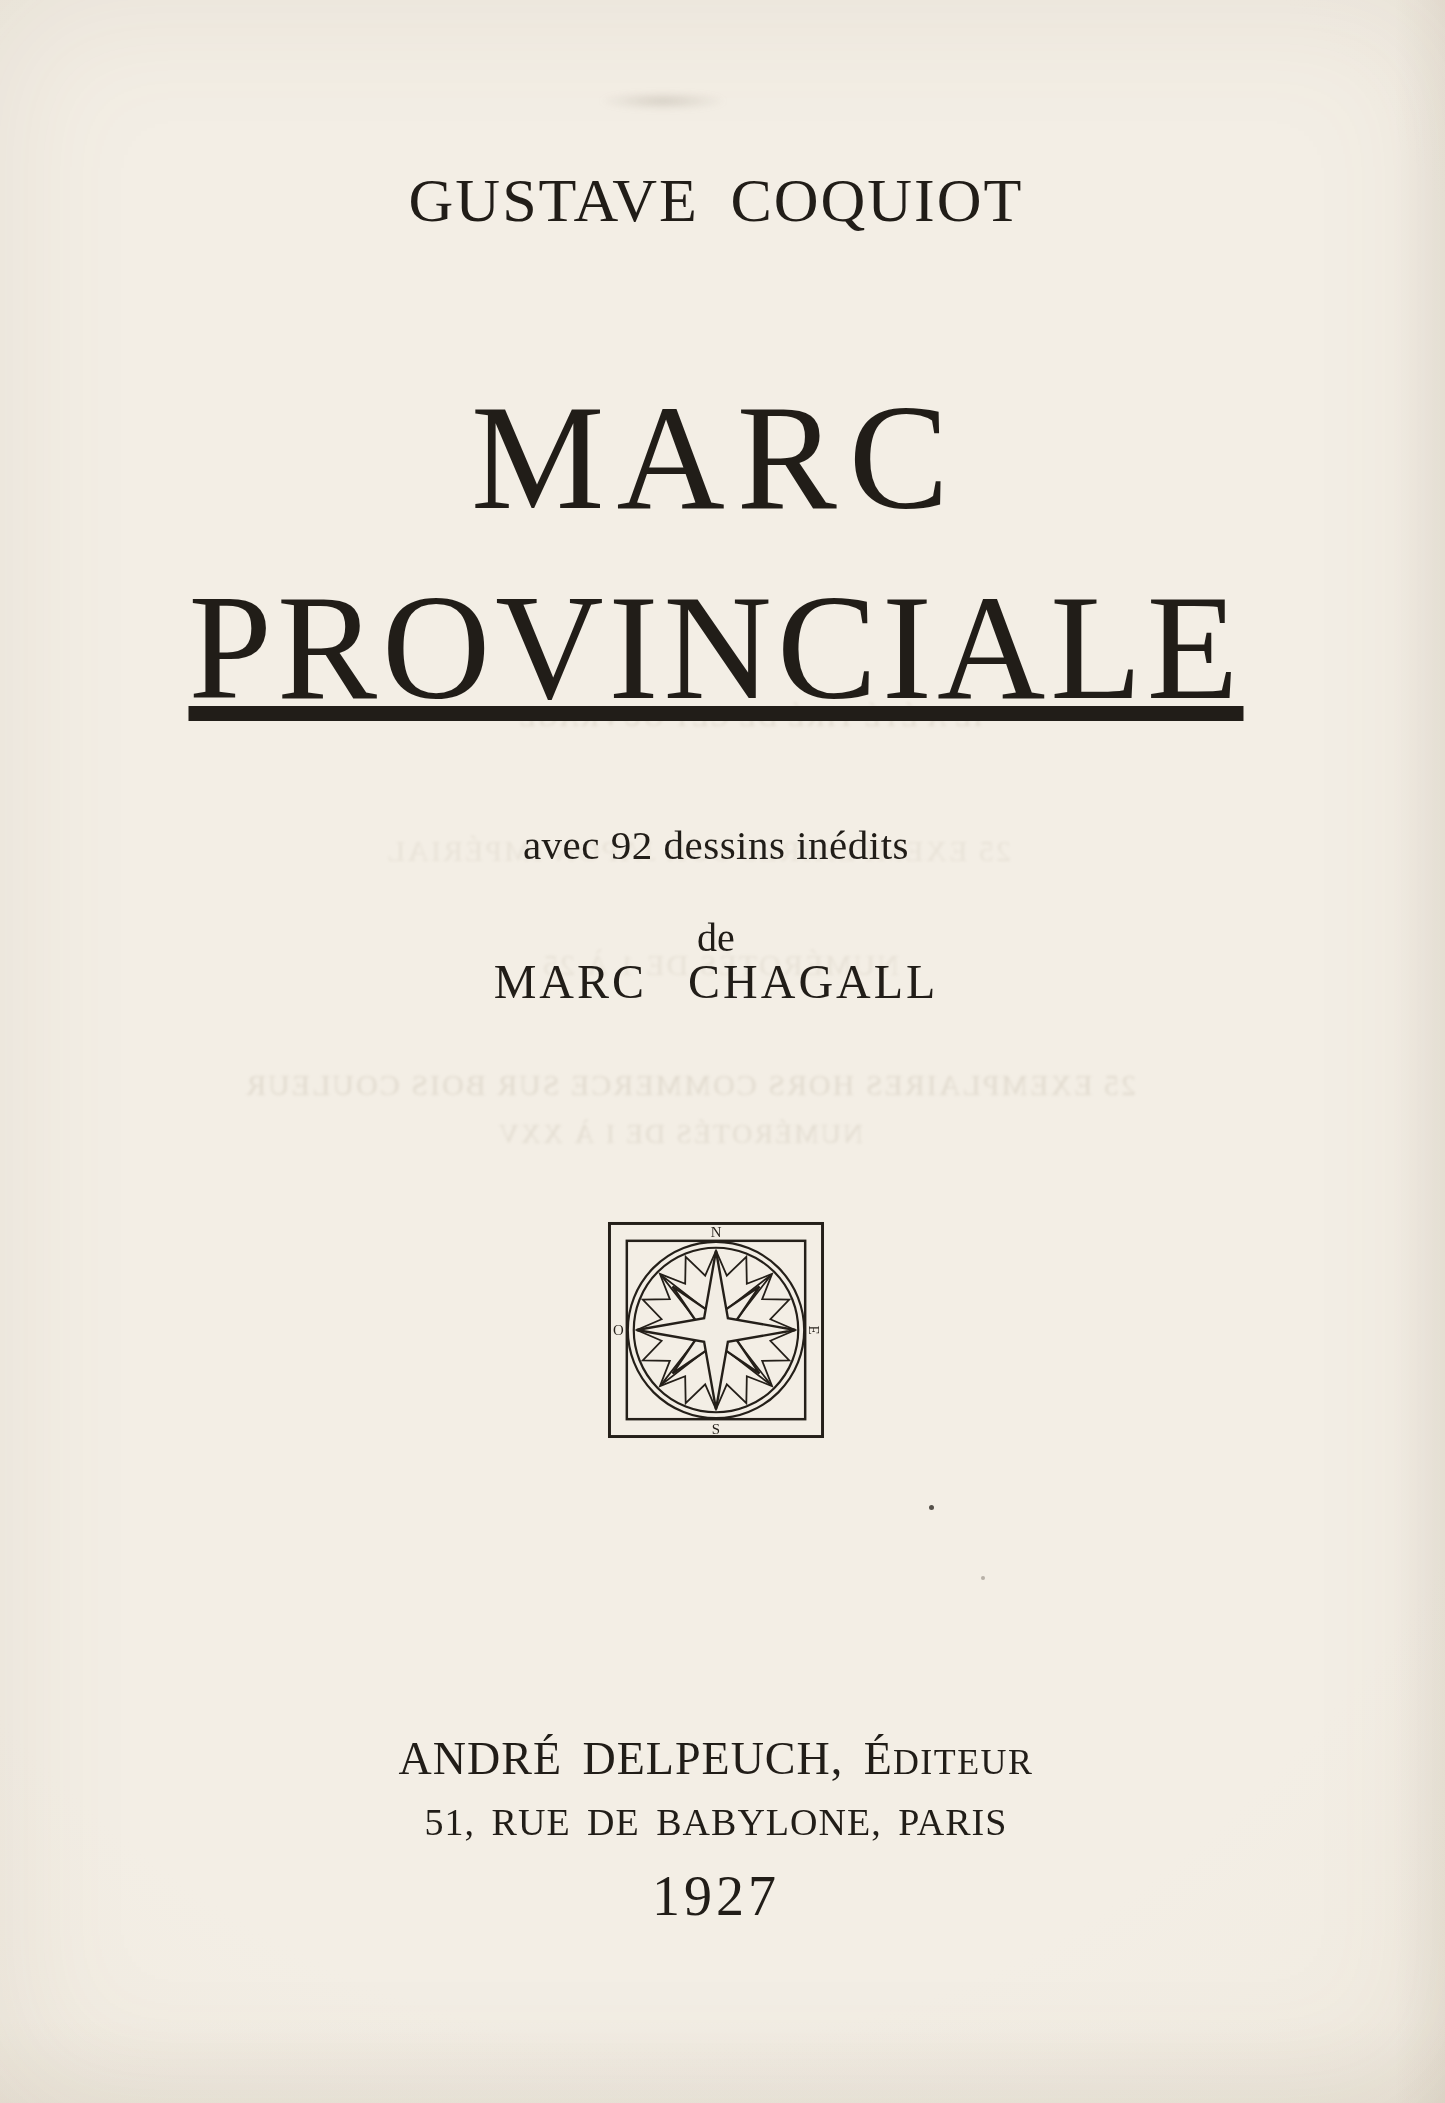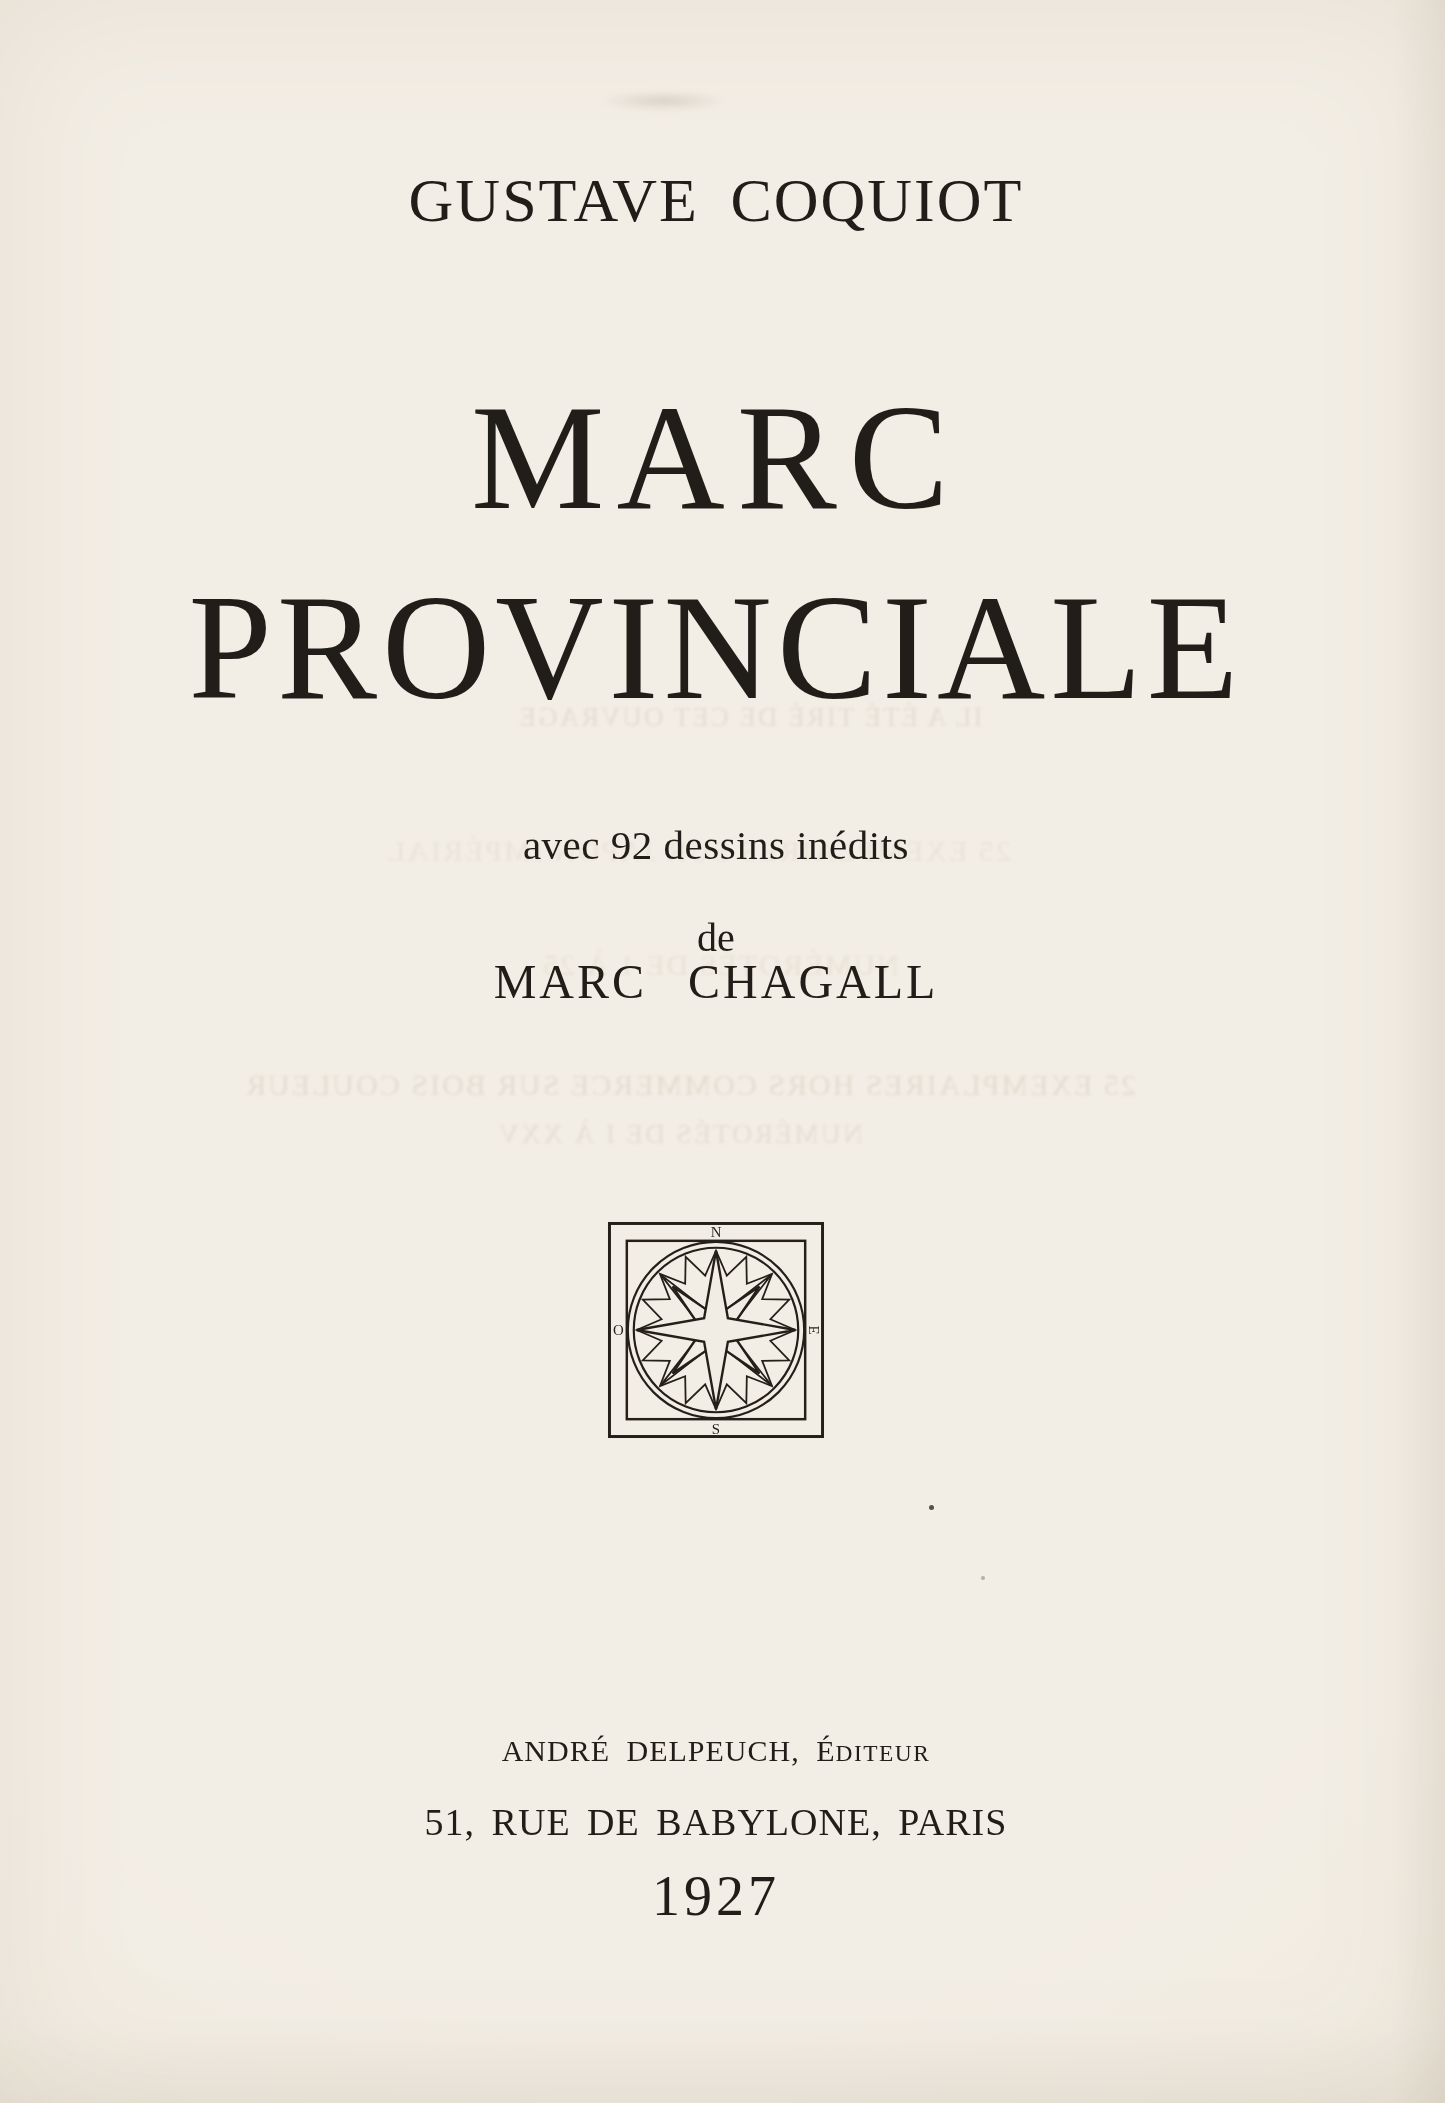--- a/index.html
+++ b/index.html
@@ -15,26 +15,26 @@
       linear-gradient(0deg, rgba(120,100,75,0.05) 0%, rgba(0,0,0,0) 4%),
       radial-gradient(ellipse 120% 100% at 46% 42%, #f3eee5 55%, #efe9dd 85%, #e9e2d3 100%);
     box-shadow:inset 0 0 140px rgba(130,110,80,0.10);
   }
   .line{
     position:absolute;left:18px;width:1396px;   
     text-align:center;line-height:1;white-space:nowrap;
   }
   .author{top:169px;font-size:62px;letter-spacing:2px;word-spacing:14px;}
   .title1{top:382px;font-size:150px;letter-spacing:12px;}
-  .title2{top:572px;font-size:150px;letter-spacing:5px;}
+  .title2{top:572px;font-size:150px;letter-spacing:5px;text-decoration:underline;}
   .note1{top:825px;font-size:41px;letter-spacing:0.5px;}
   .note2{top:888px;font-size:40px;margin-top:30px;}
   .illustrator{top:958px;font-size:48px;letter-spacing:3px;word-spacing:26px;}
   .emblem-line{top:1221px;}
-  .publisher{top:1736px;font-size:30px;letter-spacing:1px;word-spacing:8px;}
+  .publisher{top:1736px;font-size:46px;letter-spacing:1px;word-spacing:8px;}
   .publisher .small{font-size:0.78em;letter-spacing:1.5px;}
   .address{top:1803px;font-size:38px;letter-spacing:1px;word-spacing:6px;}
   .year{top:1868px;font-size:56px;letter-spacing:4px;}
 
   
   .ghost{
     position:absolute;white-space:nowrap;text-align:center;line-height:1;
     color:#8d8067;opacity:0.18;
     transform:scaleX(-1);
     filter:blur(1.4px);

